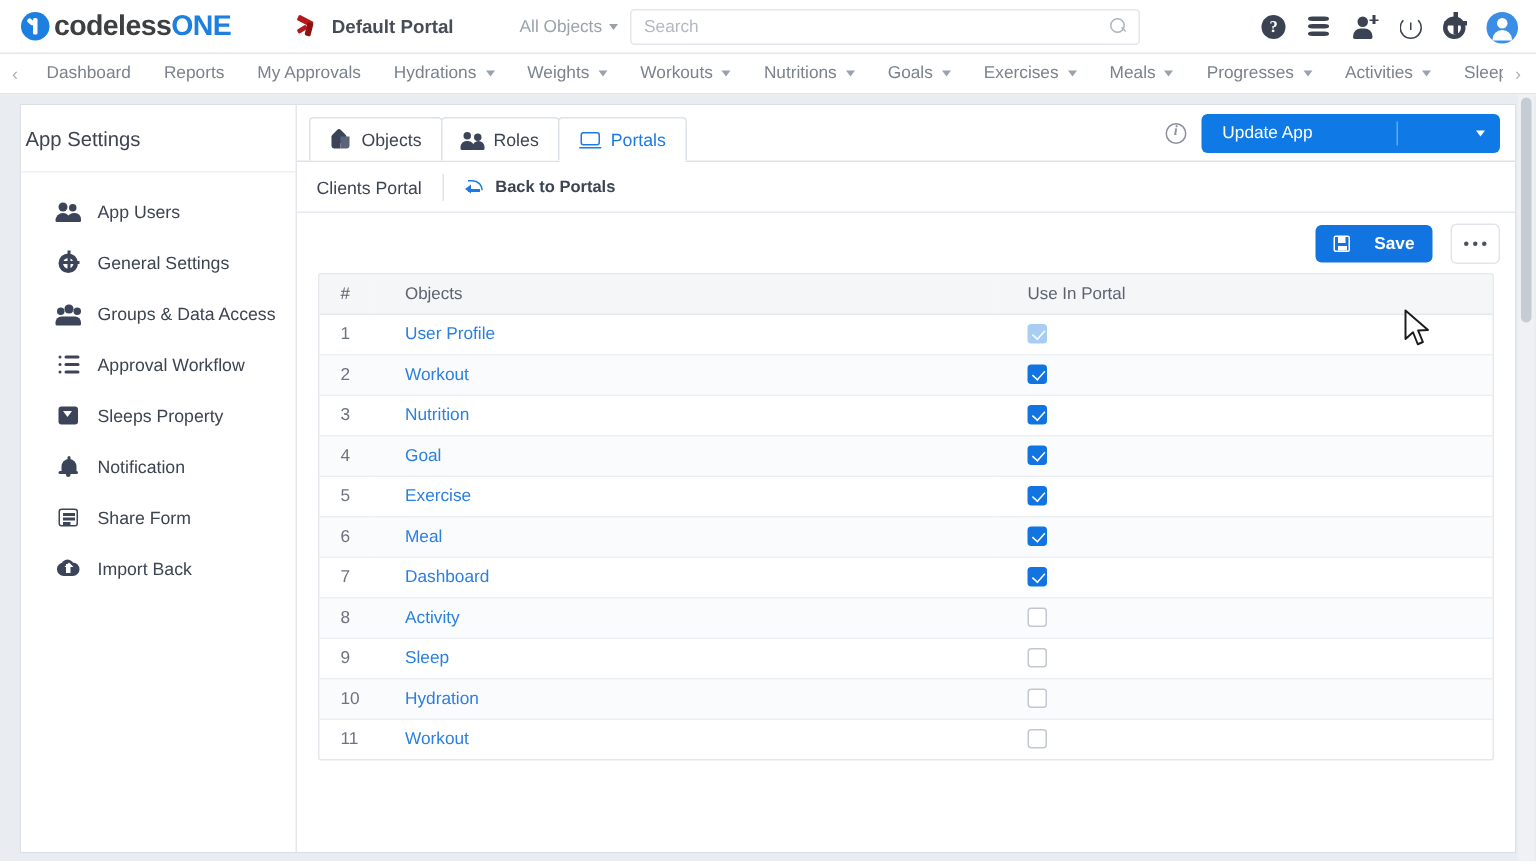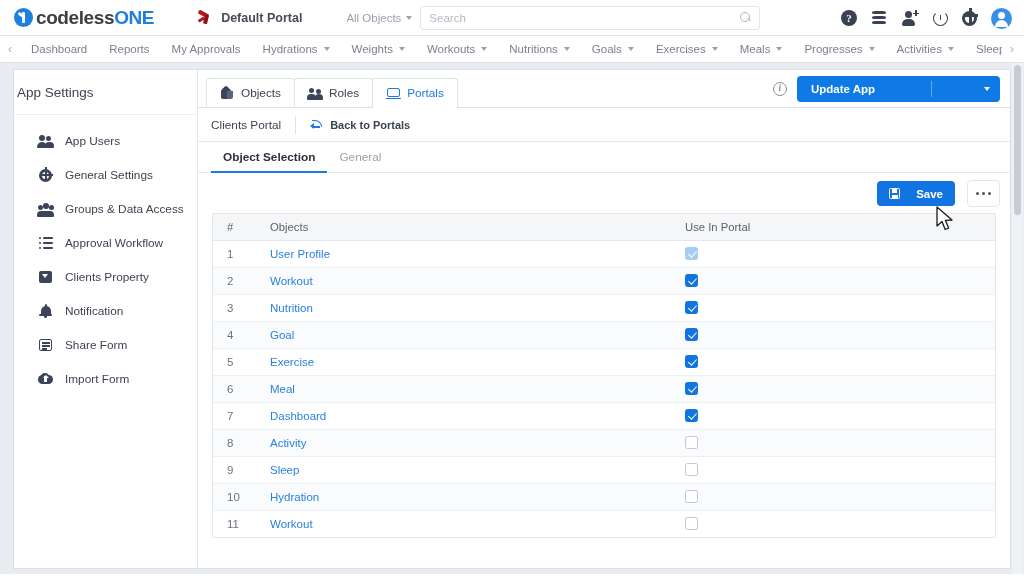--- a/index.html
+++ b/index.html
@@ -322,21 +322,21 @@
     position: absolute; right: 10px; top: 6px; display: flex; align-items: center; gap: 10px;
   }
   .info-ic {
     width: 14px; height: 14px; border-radius: 50%; border: 1.4px solid #8a919b;
     color: #8a919b; font-size: 9.5px; line-height: 11.5px; text-align: center;
     font-family: "Liberation Serif", serif; font-style: italic; font-weight: bold;
     cursor: pointer;
   }
   .btn-update {
     height: 26px; background: #0f7ae5; border-radius: 4px; color: #fff;
-    font-size: 11.5px; font-weight: bold; display: flex; align-items: center;
+    font-size: 11.5px; font-weight: normal; display: flex; align-items: center;
     padding: 0 10px 0 14px; cursor: pointer; gap: 44px;
   }
   .btn-update .sep { width: 1px; height: 16px; background: rgba(255,255,255,.35); margin: 0 8px 0 12px; }
   .btn-update .caret { border-top-color: #fff; margin: 0; }
 
   .crumbs {
     height: 34px; display: flex; align-items: center; padding-left: 13px;
     border-bottom: 1px solid #e6eaee; background:#fff;
   }
   .crumb-main { font-size: 11.8px; color: #3c4450; padding-right: 14px; }
@@ -594,21 +594,21 @@
                 <span class="ck c2 dk"></span>
                 <span class="ck c3 dk"></span>
               </span>
               <span class="side-label">Approval Workflow</span>
             </div>
             <div class="side-item">
               <span class="si-ic i-box">
                 <span class="o dk"></span>
                 <span class="tri"></span>
               </span>
-              <span class="side-label">Clients Property</span>
+              <span class="side-label">Sleeps Property</span>
             </div>
             <div class="side-item">
               <span class="si-ic i-bell">
                 <span class="st dk"></span>
                 <span class="bd dk"></span>
                 <span class="bt dk"></span>
                 <span class="bk dk"></span>
               </span>
               <span class="side-label">Notification</span>
             </div>
@@ -621,21 +621,21 @@
               </span>
               <span class="side-label">Share Form</span>
             </div>
             <div class="side-item">
               <span class="si-ic i-cloud">
                 <span class="c dk"></span>
                 <span class="c2 dk"></span>
                 <span class="ar"></span>
                 <span class="arh"></span>
               </span>
-              <span class="side-label">Import Form</span>
+              <span class="side-label">Import Back</span>
             </div>
           </div>
       </div>
 
       <div class="main">
 
         <div class="tabstrip">
           <div class="tab">
             <span class="t-ic t-cube">
                 <span class="top"></span>
@@ -677,24 +677,20 @@
           <div class="crumb-back">
             <span class="backarrow">
                 <span class="curve"></span>
                 <span class="stem"></span>
                 <span class="head"></span>
               </span>
             <span class="lbl">Back to Portals</span>
           </div>
         </div>
 
-        <div class="subtabs">
-          <div class="subtab active">Object Selection</div>
-          <div class="subtab">General</div>
-        </div>
 
         <div class="toolrow">
           <div class="btn-save">
             <span class="floppy"></span>
             <span>Save</span>
           </div>
           <div class="btn-dots">
             <i></i>
               <i></i>
               <i></i>

